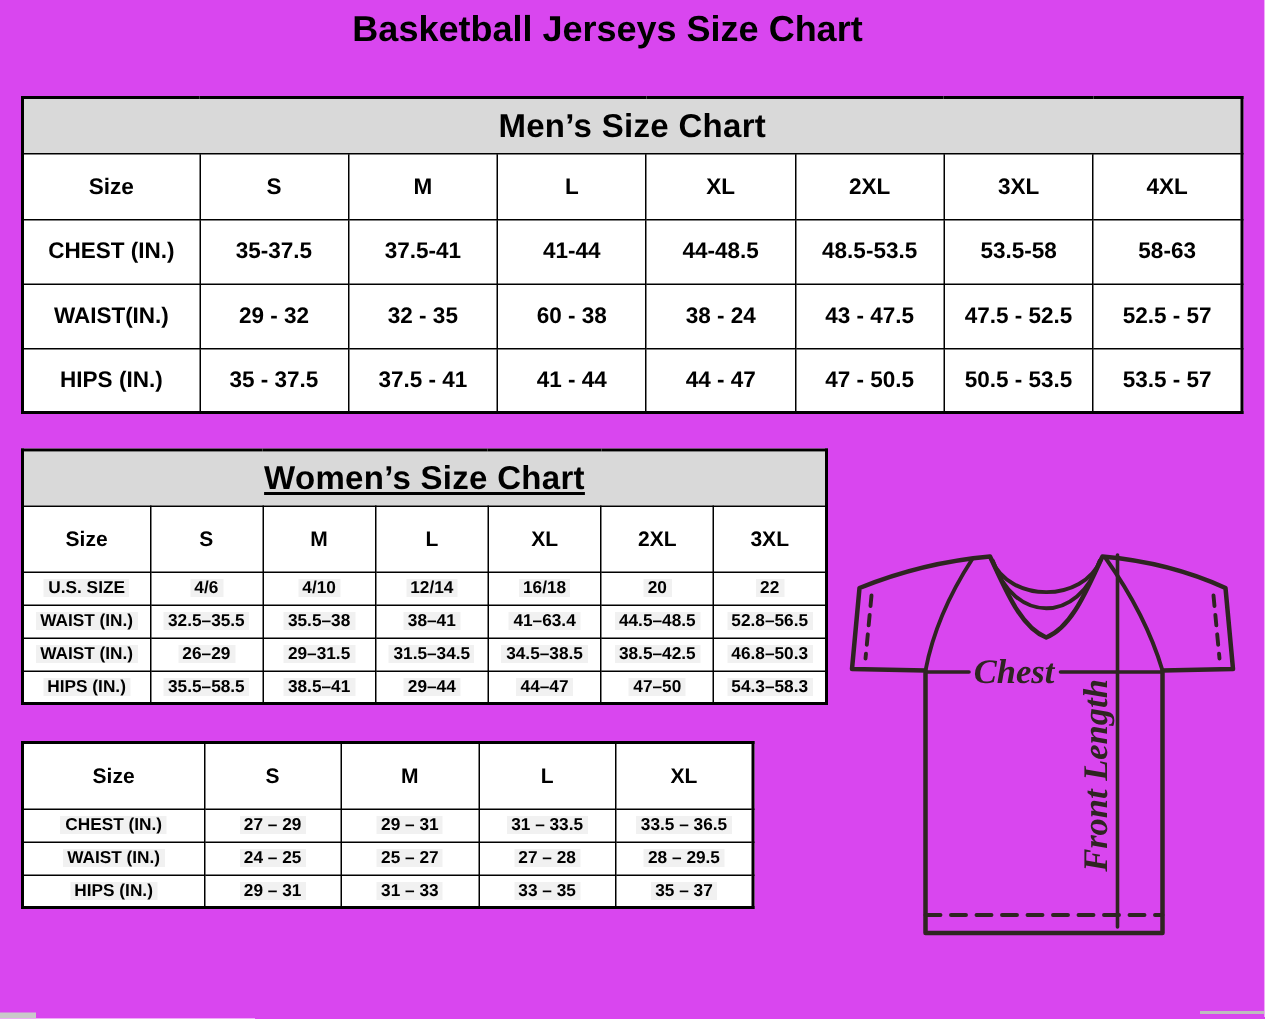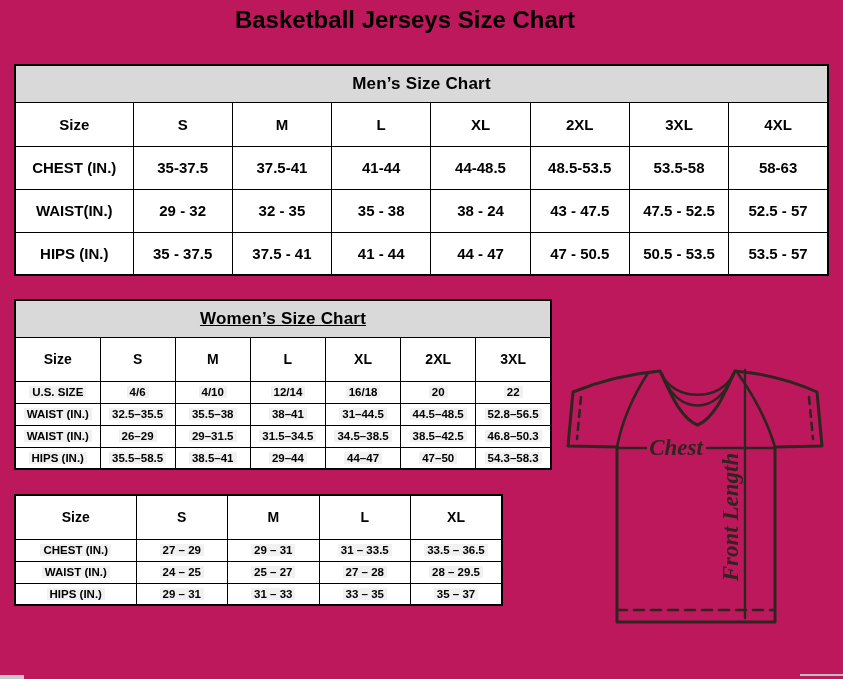--- a/index.html
+++ b/index.html
@@ -1,24 +1,24 @@
 <!DOCTYPE html>
 <html><head>
 <meta charset="utf-8">
 <style>
   html,body{margin:0;padding:0;background:#fff;}
-  .page{position:relative;width:843px;height:679px;background:#be185d;overflow:hidden;
+  .page{position:relative;width:843px;height:679px;background:#d946ef;overflow:hidden;
         font-family:"Liberation Sans",sans-serif;color:#000;}
   .title{position:absolute;top:6px;left:0;width:810px;text-align:center;
          font-size:24px;font-weight:bold;}
   table.szt{position:absolute;border-collapse:collapse;table-layout:fixed;background:#fff;
             border:2px solid #000;}
   .szt th,.szt td{border:1.5px solid #000;text-align:center;vertical-align:middle;
                   padding:0;font-weight:bold;overflow:hidden;white-space:nowrap;}
-  tr.band th{background:#d9d9d9;font-size:17px;letter-spacing:.2px;}
+  tr.band th{background:#d9d9d9;font-size:22px;letter-spacing:.2px;}
   .men tr.band{height:37px;}
   .men tr.head{height:44px;}
   .men tr.head th{font-size:15px;}
   .men tr.data{height:43px;}
   .men tr.data th,.men tr.data td{font-size:15px;}
   .sm tr.band{height:37px;text-decoration:underline;}
   .sm tr.head{height:44px;}
   .sm tr.head th{font-size:14px;}
   .sm tr.data{height:22px;}
   .sm tr.data th,.sm tr.data td{font-size:11.5px;}
@@ -69,21 +69,21 @@
       <td>41-44</td>
       <td>44-48.5</td>
       <td>48.5-53.5</td>
       <td>53.5-58</td>
       <td>58-63</td>
     </tr>
     <tr class="data">
       <th>WAIST(IN.)</th>
       <td>29 - 32</td>
       <td>32 - 35</td>
-      <td>35 - 38</td>
+      <td>60 - 38</td>
       <td>38 - 24</td>
       <td>43 - 47.5</td>
       <td>47.5 - 52.5</td>
       <td>52.5 - 57</td>
     </tr>
     <tr class="data">
       <th>HIPS (IN.)</th>
       <td>35 - 37.5</td>
       <td>37.5 - 41</td>
       <td>41 - 44</td>
@@ -125,21 +125,21 @@
       <td><span class="hl">12/14</span></td>
       <td><span class="hl">16/18</span></td>
       <td><span class="hl">20</span></td>
       <td><span class="hl">22</span></td>
     </tr>
     <tr class="data">
       <th><span class="hl">WAIST (IN.)</span></th>
       <td><span class="hl">32.5–35.5</span></td>
       <td><span class="hl">35.5–38</span></td>
       <td><span class="hl">38–41</span></td>
-      <td><span class="hl">31–44.5</span></td>
+      <td><span class="hl">41–63.4</span></td>
       <td><span class="hl">44.5–48.5</span></td>
       <td><span class="hl">52.8–56.5</span></td>
     </tr>
     <tr class="data">
       <th><span class="hl">WAIST (IN.)</span></th>
       <td><span class="hl">26–29</span></td>
       <td><span class="hl">29–31.5</span></td>
       <td><span class="hl">31.5–34.5</span></td>
       <td><span class="hl">34.5–38.5</span></td>
       <td><span class="hl">38.5–42.5</span></td>

